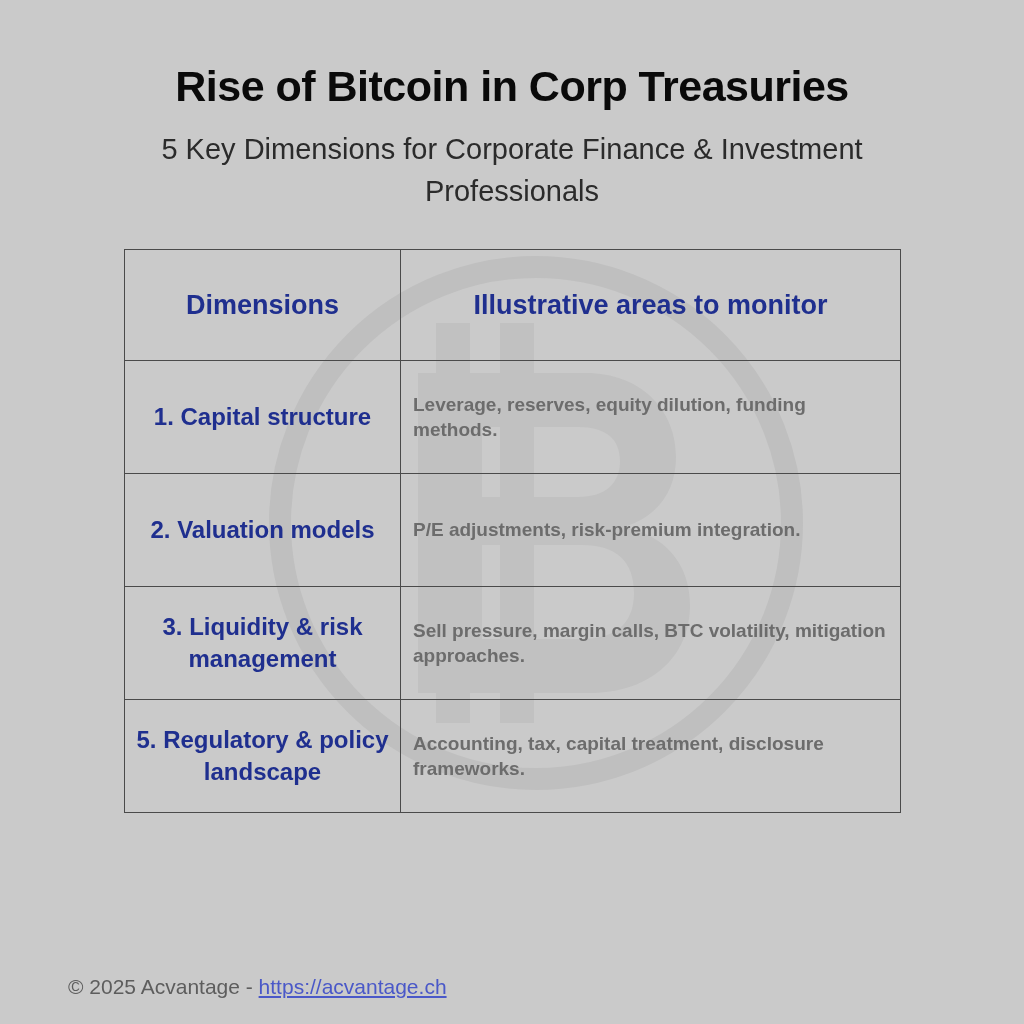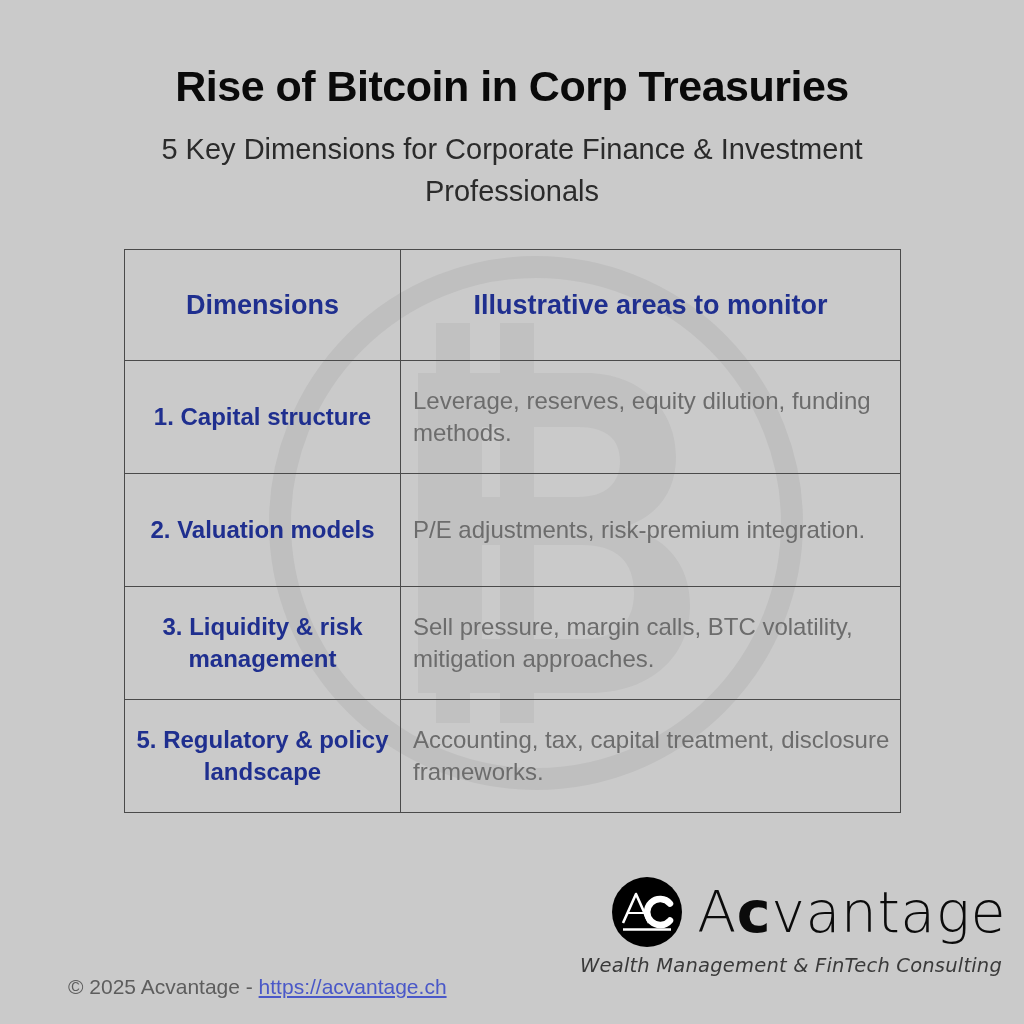--- a/index.html
+++ b/index.html
@@ -107,22 +107,22 @@
     color: #1f2f8f;
     font-size: 24px;
     font-weight: bold;
     line-height: 1.32;
     padding-left: 6px;
     padding-right: 6px;
   }
   td.area-cell {
     text-align: left;
     color: #6c6c6c;
-    font-size: 24px;
-    font-weight: normal;
+    font-size: 19px;
+    font-weight: bold;
     line-height: 1.33;
     padding-left: 12px;
     padding-right: 6px;
   }
 
   
   #logo-block {
     position: absolute;
     right: 18px;
     top: 876px;
@@ -230,31 +230,16 @@
           <td class="area-cell">Sell pressure, margin calls, BTC volatility, mitigation approaches.</td>
         </tr>
         <tr>
           <td class="dim-cell">5. Regulatory &amp; policy landscape</td>
           <td class="area-cell">Accounting, tax, capital treatment, disclosure frameworks.</td>
         </tr>
       </tbody>
     </table>
   </div>
 
-  <div id="logo-block">
-    <div id="logo-row">
-      <div id="logo-mark">
-        <svg width="72" height="72" viewBox="0 0 72 72" xmlns="http://www.w3.org/2000/svg" aria-hidden="true">
-          <circle cx="36" cy="36" r="35" fill="#000000"></circle>
-          <path d="M12 47 L25 18 L38 47" fill="none" stroke="#ffffff" stroke-width="2.6" stroke-linejoin="round"></path>
-          <line x1="16.5" y1="37" x2="33.5" y2="37" stroke="#ffffff" stroke-width="2"></line>
-          <path d="M59 27.5 A13 13 0 1 0 59 44.5" fill="none" stroke="#ffffff" stroke-width="6.5" stroke-linecap="round"></path>
-          <line x1="12" y1="53.5" x2="60" y2="53.5" stroke="#ffffff" stroke-width="2.4"></line>
-        </svg>
-      </div>
-      <div id="logo-word"><span>A</span><span class="bold-c">c</span><span>vantage</span></div>
-    </div>
-    <div id="logo-tagline">Wealth Management &amp; FinTech Consulting</div>
-  </div>
 
   <div id="footer"><span>© 2025 Acvantage - </span><a id="footer-link" href="#">https://acvantage.ch</a></div>
 
 </div>
 
 </body></html>

